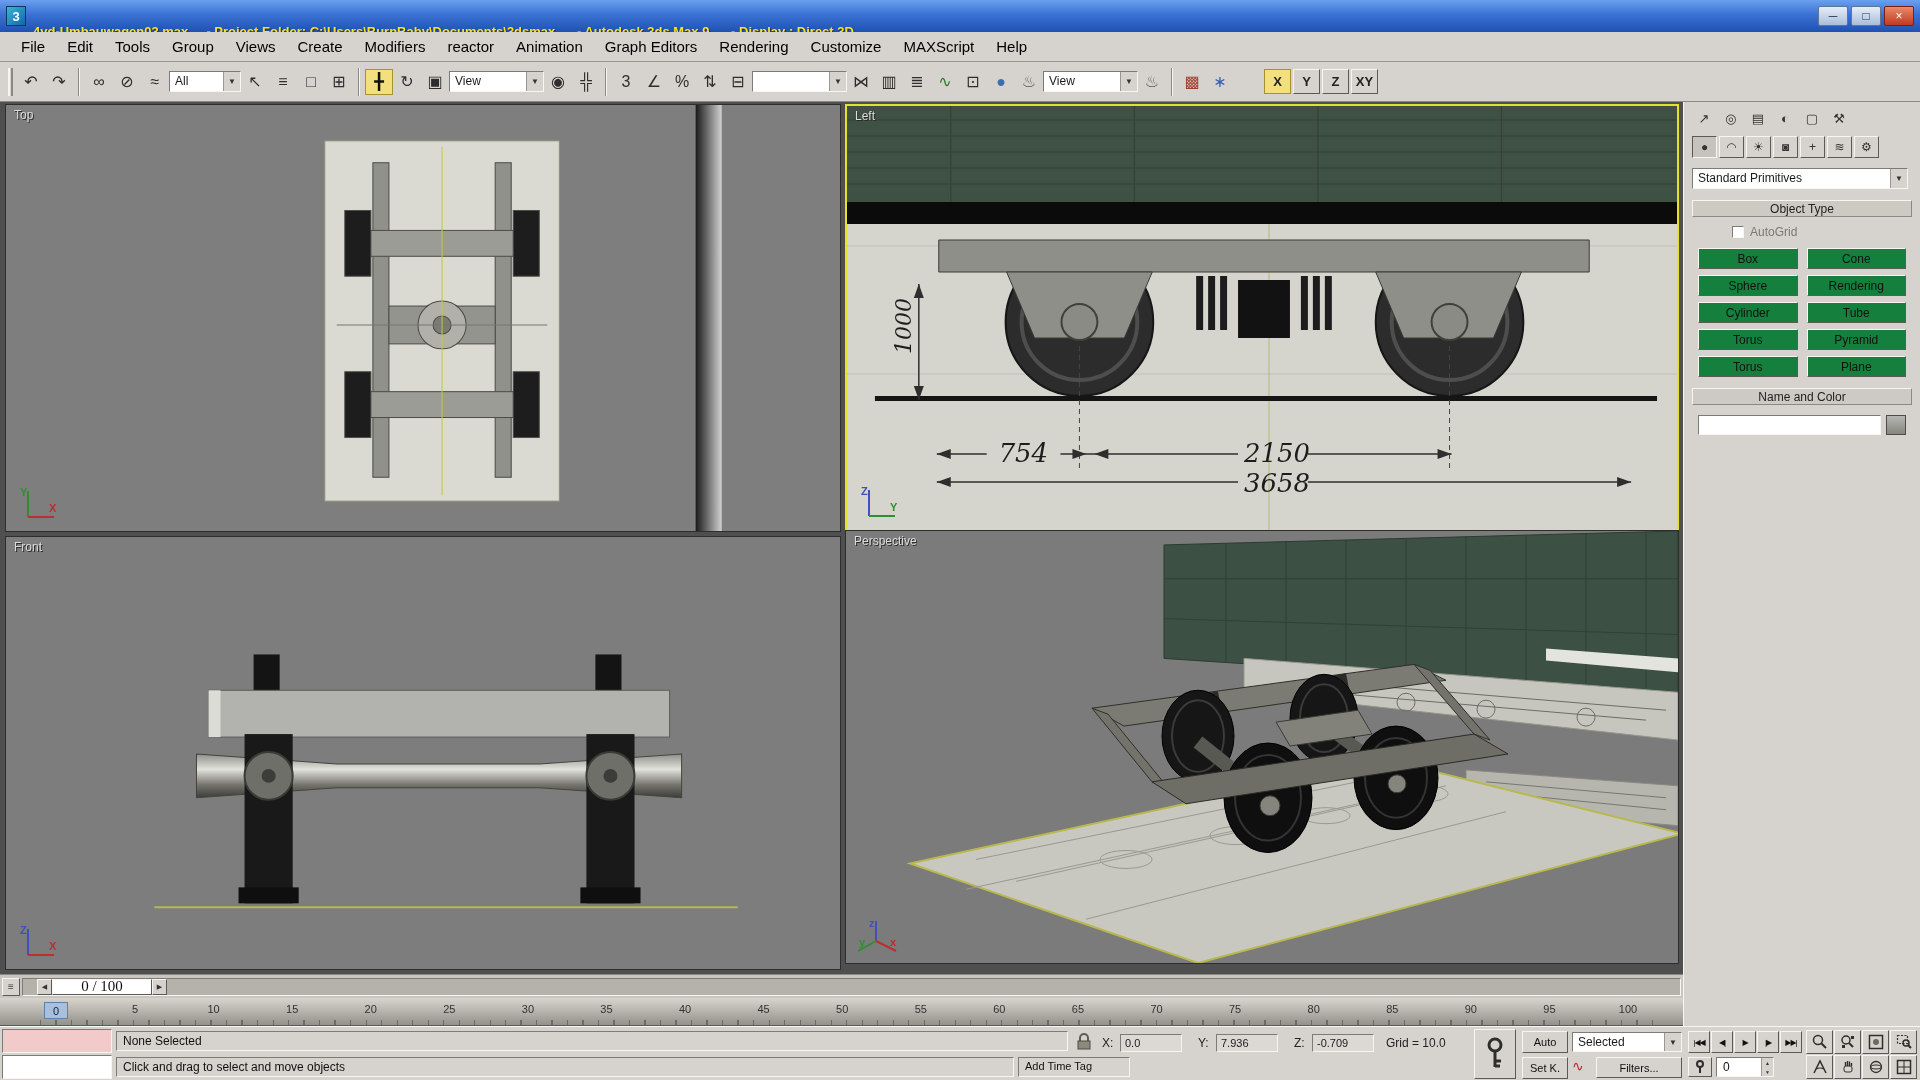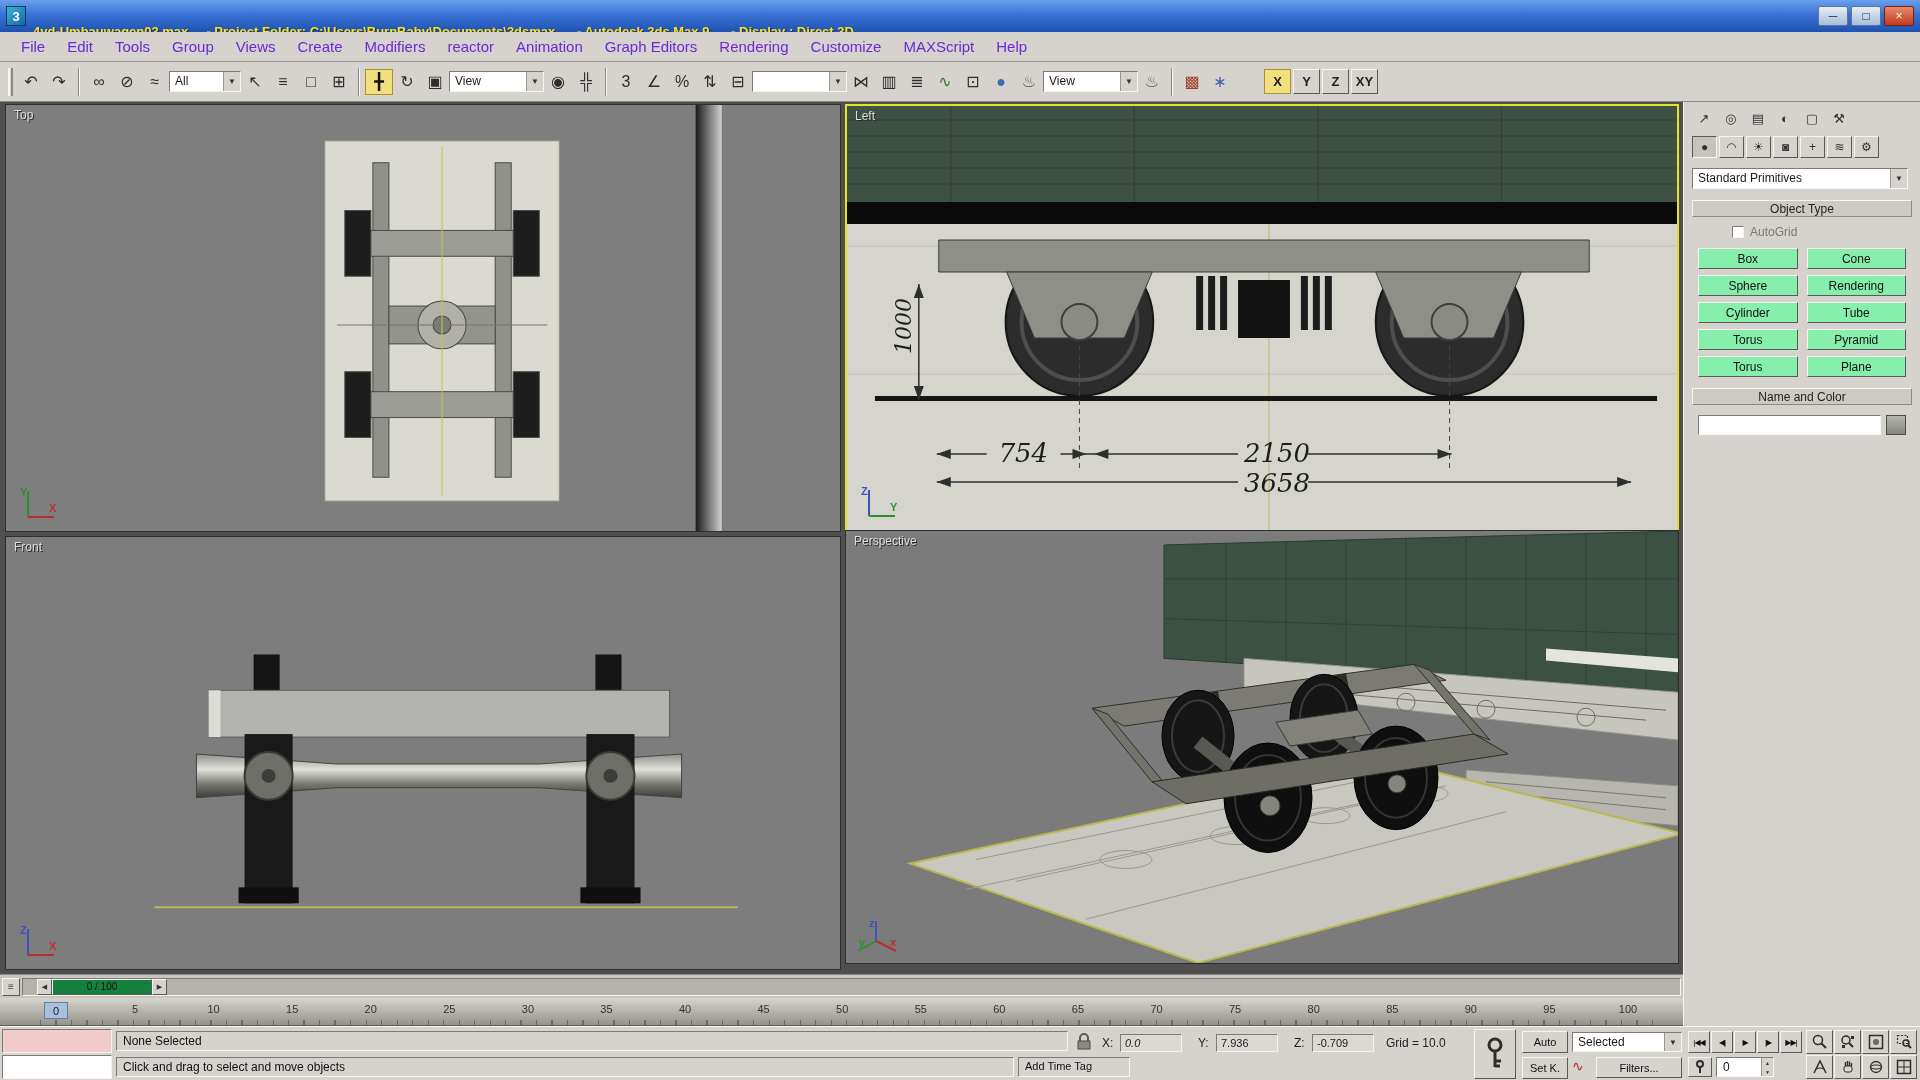--- a/index.html
+++ b/index.html
@@ -22,21 +22,21 @@
   .win-buttons { display:flex; gap:3px; }
   .winbtn { width:30px; height:20px; display:flex; align-items:center; justify-content:center;
     font-size:12px; color:#16304f; background:linear-gradient(#e6edf8,#a9bdd9);
     border:1px solid #5f7596; border-radius:2px; }
   .winbtn.close { background:linear-gradient(#e88a6a,#c03a1e); color:#fff; border-color:#7c1f0c; }
 
   
   #menubar { position:absolute; left:0; top:32px; width:1920px; height:30px; background:#d6d3ce;
     display:flex; align-items:center; padding-left:10px;
     border-bottom:1px solid #9a9792; }
-  .menu-item { padding:1px 11px; font-size:15px; color:#6d28d9; line-height:29px; white-space:nowrap; }
+  .menu-item { padding:1px 11px; font-size:15px; color:#000000; line-height:29px; white-space:nowrap; }
 
   
   #toolbar { position:absolute; left:0; top:62px; width:1920px; height:40px; background:#d6d3ce;
     display:flex; align-items:center; padding:0 4px; border-bottom:1px solid #8a8986; }
   .tb-grip { width:5px; height:28px; margin:0 4px; border-left:2px solid #f6f5f1; border-right:2px solid #8a8986; }
   .tb-group { display:flex; align-items:center; }
   .tb-icon { width:28px; height:26px; display:flex; align-items:center; justify-content:center;
     font-size:16px; color:#2e2e2e; border:1px solid transparent; }
   .tb-icon.active { background:#f2df7e; border:1px solid #a8922e; color:#111; }
   .tb-sep { width:2px; height:28px; margin:0 5px; border-left:1px solid #8a8986; border-right:1px solid #f6f5f1; }
@@ -81,38 +81,38 @@
   .cp-cat.active { border-color:#5b5a56 #f6f5f1 #f6f5f1 #5b5a56; background:#c6c3be; }
   .cp-combo { margin:10px 12px 0 8px; }
   .rollout { height:17px; margin:11px 8px 0 8px; background:#cdcac4;
     border:1px solid; border-color:#f6f5f1 #8a8986 #8a8986 #f6f5f1;
     display:flex; align-items:center; justify-content:center; font-size:12px; color:#222; position:relative; }
   .autogrid-row { display:flex; align-items:center; gap:6px; margin:8px 0 0 48px; }
   .checkbox { width:12px; height:12px; border:1px solid; border-color:#7c7b77 #f6f5f1 #f6f5f1 #7c7b77; background:#fff; }
   .autogrid-label { color:#7a7974; font-size:12px; }
   #obj-buttons { display:grid; grid-template-columns:1fr 1fr; gap:6px 9px; margin:9px 14px 0 14px; }
   .cp-btn { height:21px; display:flex; align-items:center; justify-content:center; font-size:12px; color:#111;
-    background:#86efac; border:1px solid; border-color:#f6f5f1 #5b5a56 #5b5a56 #f6f5f1; }
+    background:#15803d; border:1px solid; border-color:#f6f5f1 #5b5a56 #5b5a56 #f6f5f1; }
   .nc-row { display:flex; gap:5px; margin:10px 14px 0 14px; }
   .nc-input { flex:1; height:20px; border:1px solid; border-color:#7c7b77 #f6f5f1 #f6f5f1 #7c7b77;
     background:#fff; font-size:12px; padding:0 4px; font-family:"Liberation Sans",sans-serif; }
   .nc-swatch { width:20px; height:20px; background:linear-gradient(#b6b6b2,#86867f); border:1px solid #4c4c48; }
 
   
   #timeslider { position:absolute; left:0; top:974px; width:1683px; height:24px; background:#c9c6c0;
     border-top:1px solid #8a8986; display:flex; align-items:center; padding:0 2px; }
   .ts-toggle { width:18px; height:18px; margin-right:2px; display:flex; align-items:center; justify-content:center;
     font-size:10px; color:#444; }
   .ts-track { position:relative; flex:1; height:18px; border:1px solid; border-color:#7c7b77 #f6f5f1 #f6f5f1 #7c7b77;
     background:#b5b2ac; }
   .ts-handle { position:absolute; left:14px; top:0; height:16px; width:130px; display:flex; }
   .ts-arrow { width:15px; font-size:7px; display:flex; align-items:center; justify-content:center; color:#333;
     background:#d6d3ce; border:1px solid; border-color:#f6f5f1 #5b5a56 #5b5a56 #f6f5f1; }
-  .ts-label { flex:1; font-size:10px; display:flex; align-items:center; justify-content:center; color:#111;
-    background:#15803d; border:1px solid; border-color:#f6f5f1 #5b5a56 #5b5a56 #f6f5f1; }
+  .ts-label { flex:1; font-size:15px; display:flex; align-items:center; justify-content:center; color:#111;
+    background:#ffffff; border:1px solid; border-color:#f6f5f1 #5b5a56 #5b5a56 #f6f5f1;font-family:Liberation Serif, serif; }
 
   #ruler { position:absolute; left:0; top:998px; width:1683px; height:28px;
     background:linear-gradient(#d8d5cf,#94918b); border-bottom:1px solid #5c5b57; }
   #ruler::after { content:""; position:absolute; left:40px; right:20px; bottom:0; height:5px;
     background:repeating-linear-gradient(to right,#6a6a66 0 1px,transparent 1px 15.5px); }
   #ruler-marker { position:absolute; left:44px; top:4px; width:24px; height:17px; background:#a8c0dc;
     border:1px solid #6080a8; color:#102040; font-size:11px; display:flex; align-items:center; justify-content:center; }
   #ruler-ticks { position:absolute; left:120px; right:40px; top:5px; display:flex; justify-content:space-between; }
   #ruler-ticks span { width:30px; text-align:center; font-size:11px; color:#33322f; }
 
@@ -559,21 +559,21 @@
   <div class="abs timetag-field sunken-gray field-text" data-name="add-time-tag">Add Time Tag</div>
 
   <div class="abs" style="left:1076px;top:6px;" data-name="selection-lock-toggle">
     <svg width="16" height="17" viewBox="0 0 16 17" data-name="lock-icon">
       <path d="M4 8 V5 a4 4 0 0 1 8 0 V8" fill="none" stroke="#5c5b57" stroke-width="2"></path>
       <rect x="2" y="8" width="12" height="8" fill="#8a8a7a" stroke="#4c4c48"></rect>
     </svg>
   </div>
 
   <span class="abs coord-label" style="left:1102px;top:9px;" data-name="x-coord-label">X:</span>
-  <div class="abs coord-field sunken-gray" style="left:1120px;top:7px;width:62px;font-style:italic;" data-name="x-coord-field">0.0</div>
+  <div class="abs coord-field sunken-gray" style="left:1120px;top:7px;width:62px;" data-name="x-coord-field">0.0</div>
   <span class="abs coord-label" style="left:1198px;top:9px;" data-name="y-coord-label">Y:</span>
   <div class="abs coord-field sunken-gray" style="left:1216px;top:7px;width:62px;" data-name="y-coord-field">7.936</div>
   <span class="abs coord-label" style="left:1294px;top:9px;" data-name="z-coord-label">Z:</span>
   <div class="abs coord-field sunken-gray" style="left:1312px;top:7px;width:62px;" data-name="z-coord-field">-0.709</div>
 
   <span class="abs" style="left:1386px;top:9px;font-size:12px;color:#222;" data-name="grid-size-label">Grid = 10.0</span>
 
   <div class="abs raised" style="left:1474px;top:2px;width:42px;height:50px;display:flex;align-items:center;justify-content:center;" data-name="set-keys-button">
     <svg width="20" height="34" viewBox="0 0 20 34" data-name="key-icon">
       <circle cx="10" cy="8" r="6" fill="none" stroke="#2e2e2a" stroke-width="3"></circle>

